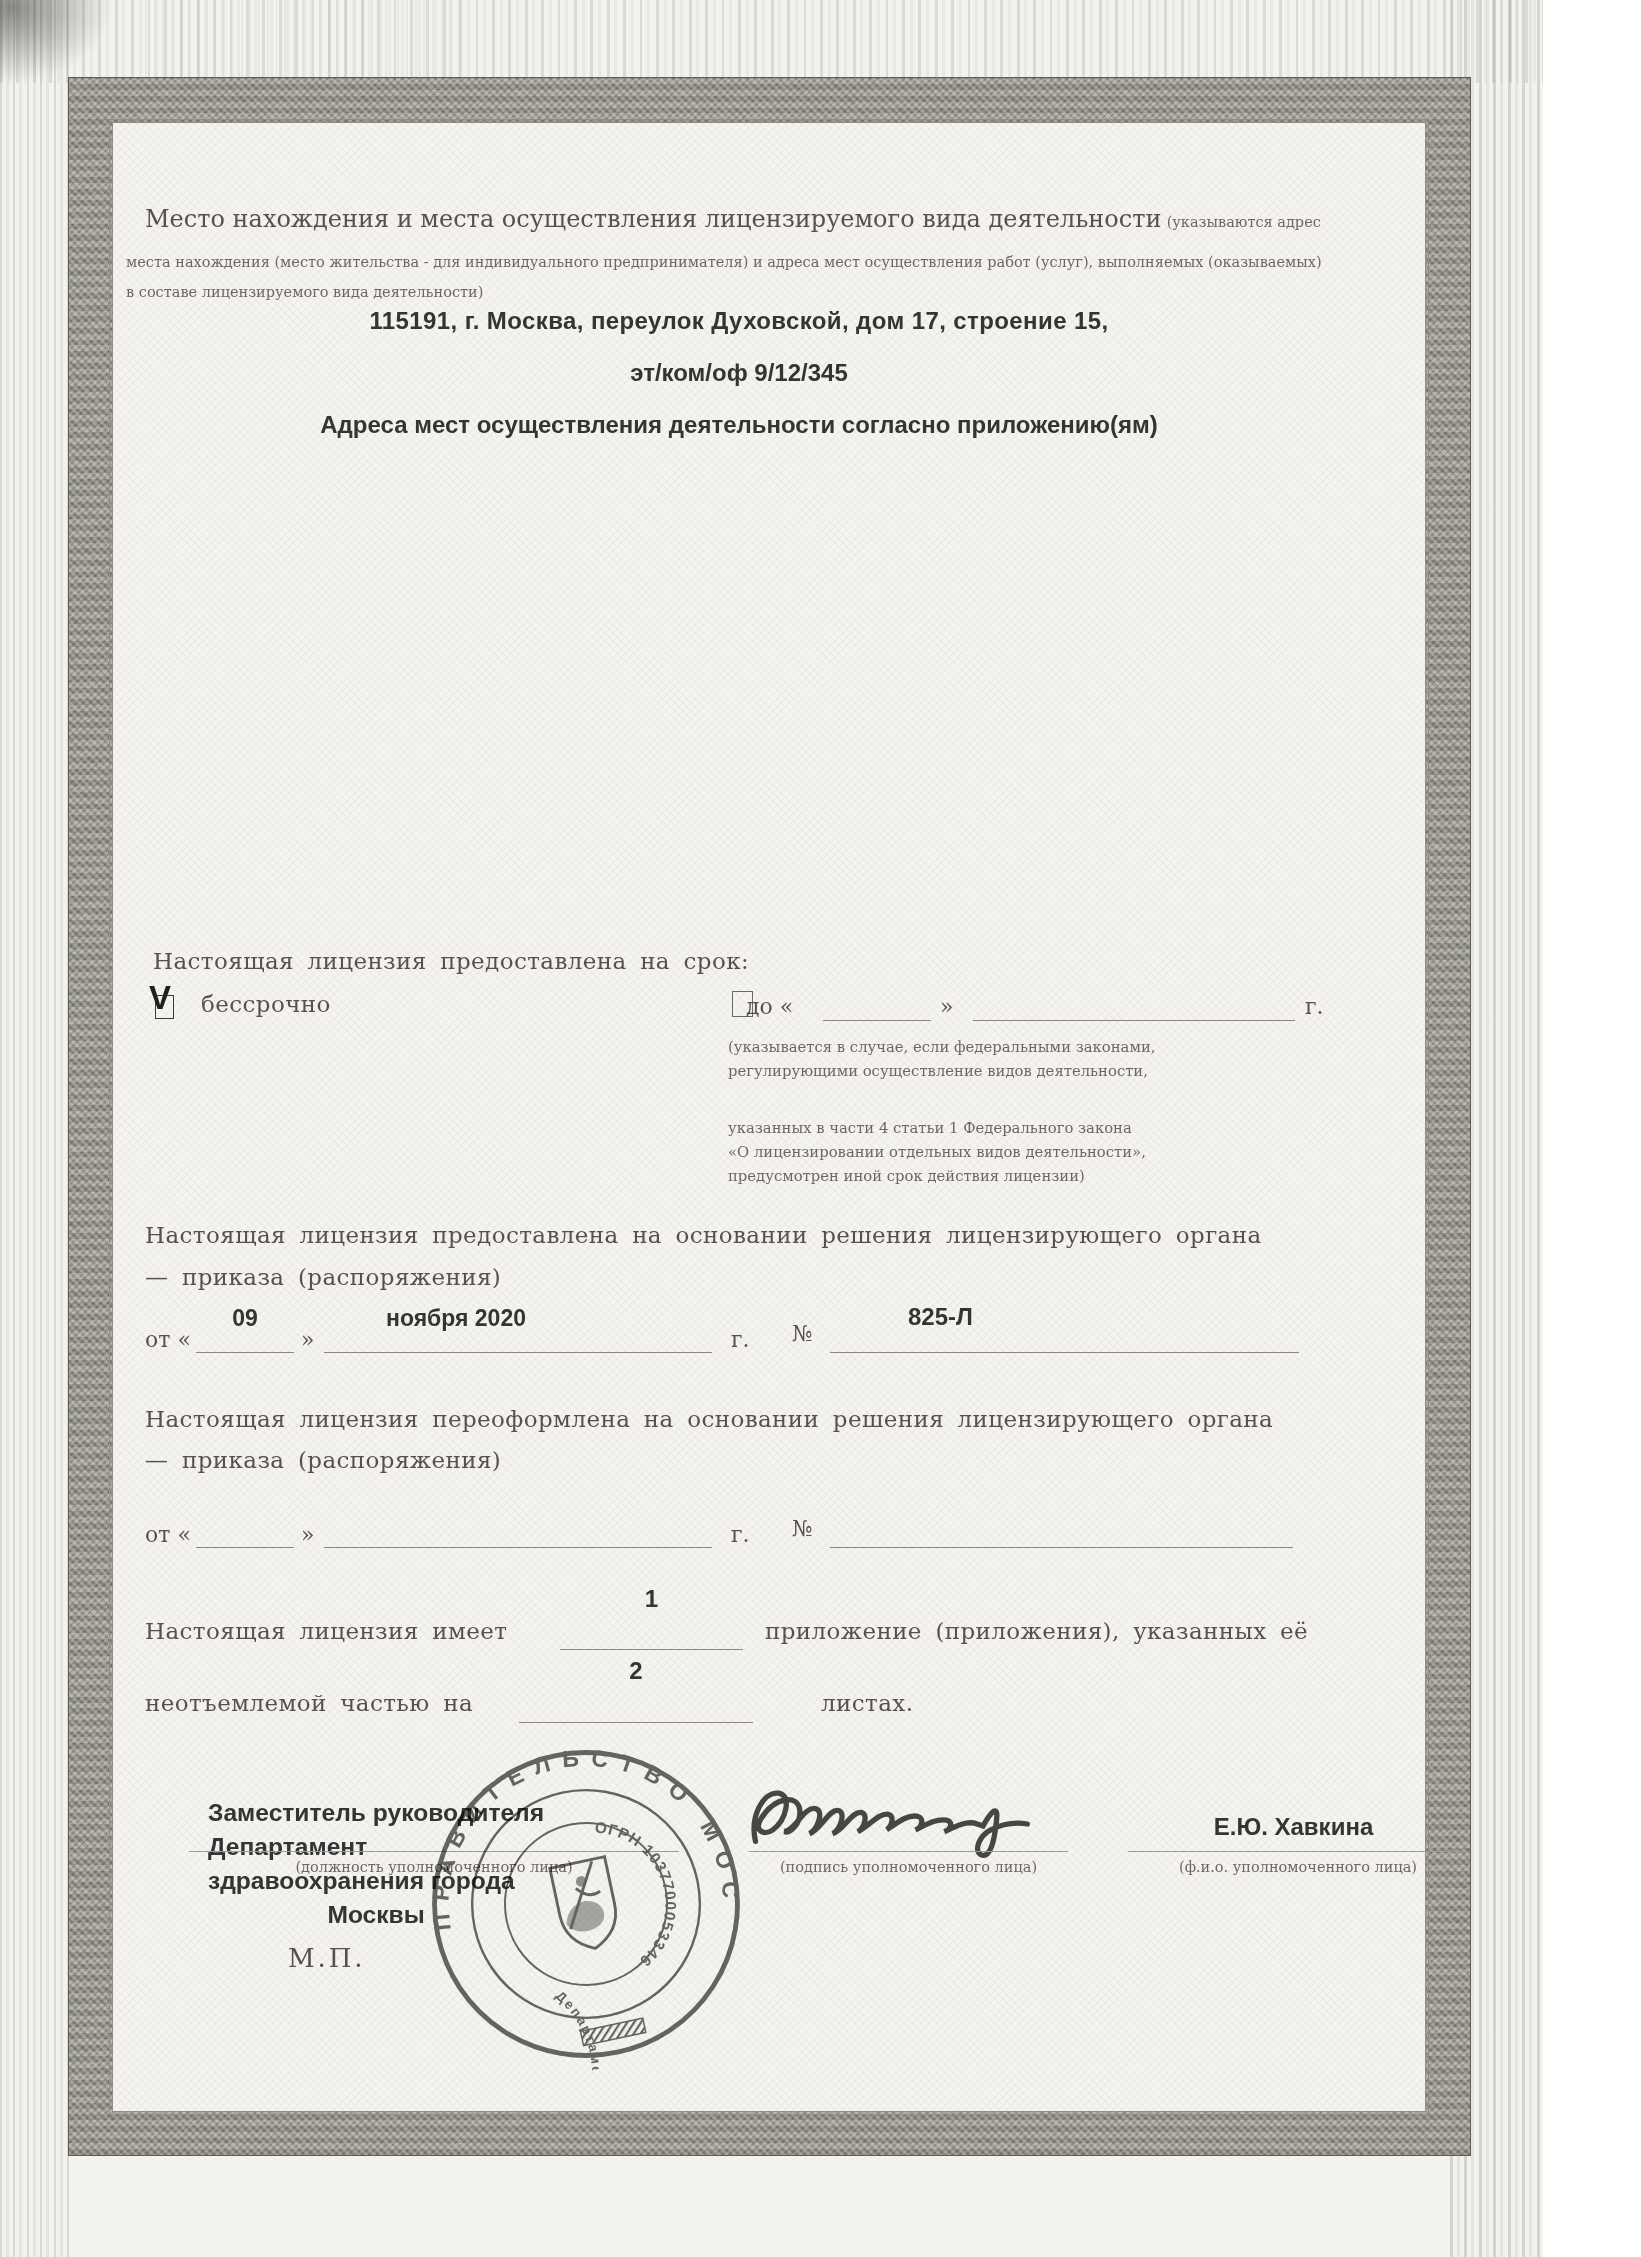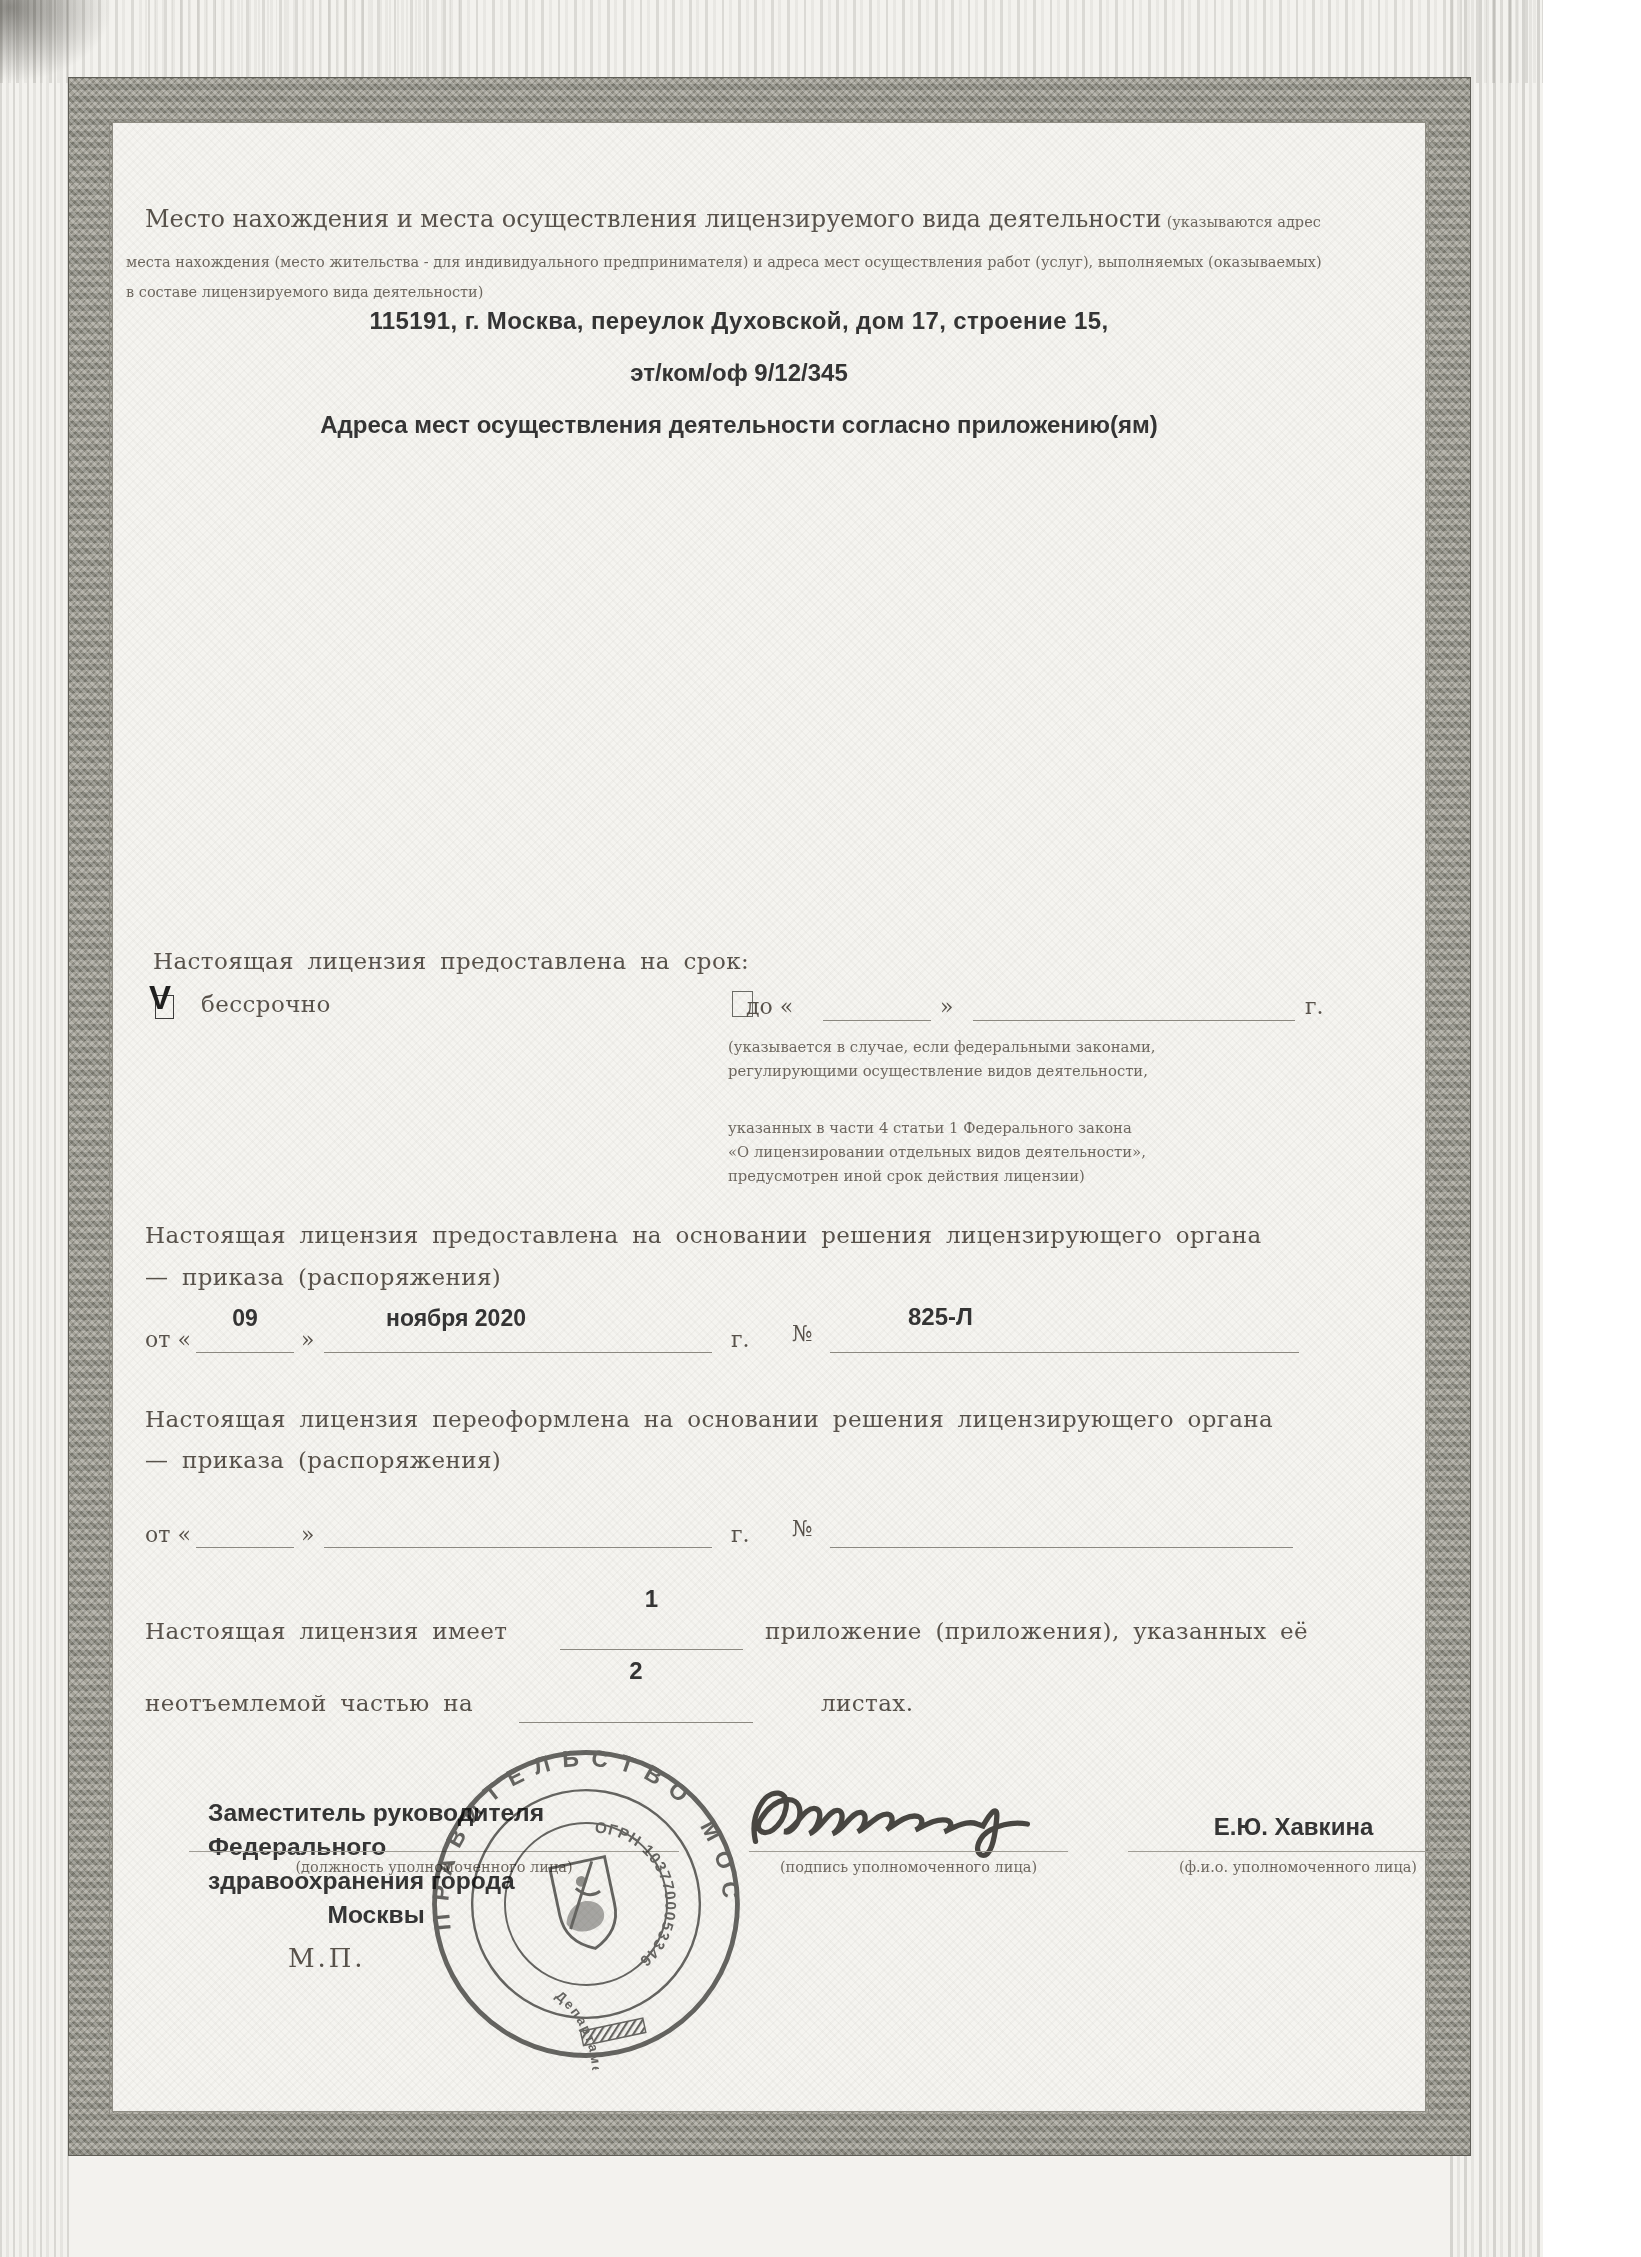--- a/index.html
+++ b/index.html
@@ -116,21 +116,21 @@
   <div class="abs rule" style="left:560px;top:1649px;width:183px;"></div>
   <div class="abs boldsans center" style="left:560px;top:1585px;width:183px;font-size:24px;">1</div>
   <div class="abs serif serif24" style="left:765px;top:1618px;">приложение (приложения), указанных её</div>
   <div class="abs serif serif24" style="left:145px;top:1690px;">неотъемлемой частью на</div>
   <div class="abs rule" style="left:519px;top:1722px;width:234px;"></div>
   <div class="abs boldsans center" style="left:519px;top:1657px;width:234px;font-size:24px;">2</div>
   <div class="abs serif serif24" style="left:821px;top:1690px;">листах.</div>
 
   <div class="abs boldsans" style="left:208px;top:1796px;font-size:24.6px;line-height:34px;">
     <span style="display:block;">Заместитель руководителя</span>
-    <span style="display:block;">Федерального</span>
+    <span style="display:block;">Департамент</span>
     <span style="display:block;">здравоохранения города</span>
     <span style="display:block;text-align:center;">Москвы</span>
   </div>
   <div class="abs rule" style="left:189px;top:1851px;width:490px;border-bottom-color:#a09d95;"></div>
   <div class="abs caption" style="left:189px;top:1859px;width:490px;">(должность уполномоченного лица)</div>
 
   <svg class="abs" style="left:742px;top:1770px;" width="323" height="108" viewBox="0 0 335 112">
     <path d="M14,74 C8,48 22,22 38,24 C52,26 46,52 32,62 C22,69 12,62 20,50 C34,28 58,24 60,42
              C61,56 50,66 44,64 C56,62 64,38 76,40 C86,42 78,62 70,66 C82,62 90,40 100,42
              C108,44 102,62 94,66 C106,62 114,42 124,44 C131,46 127,60 120,64 C132,58 142,44 152,46

